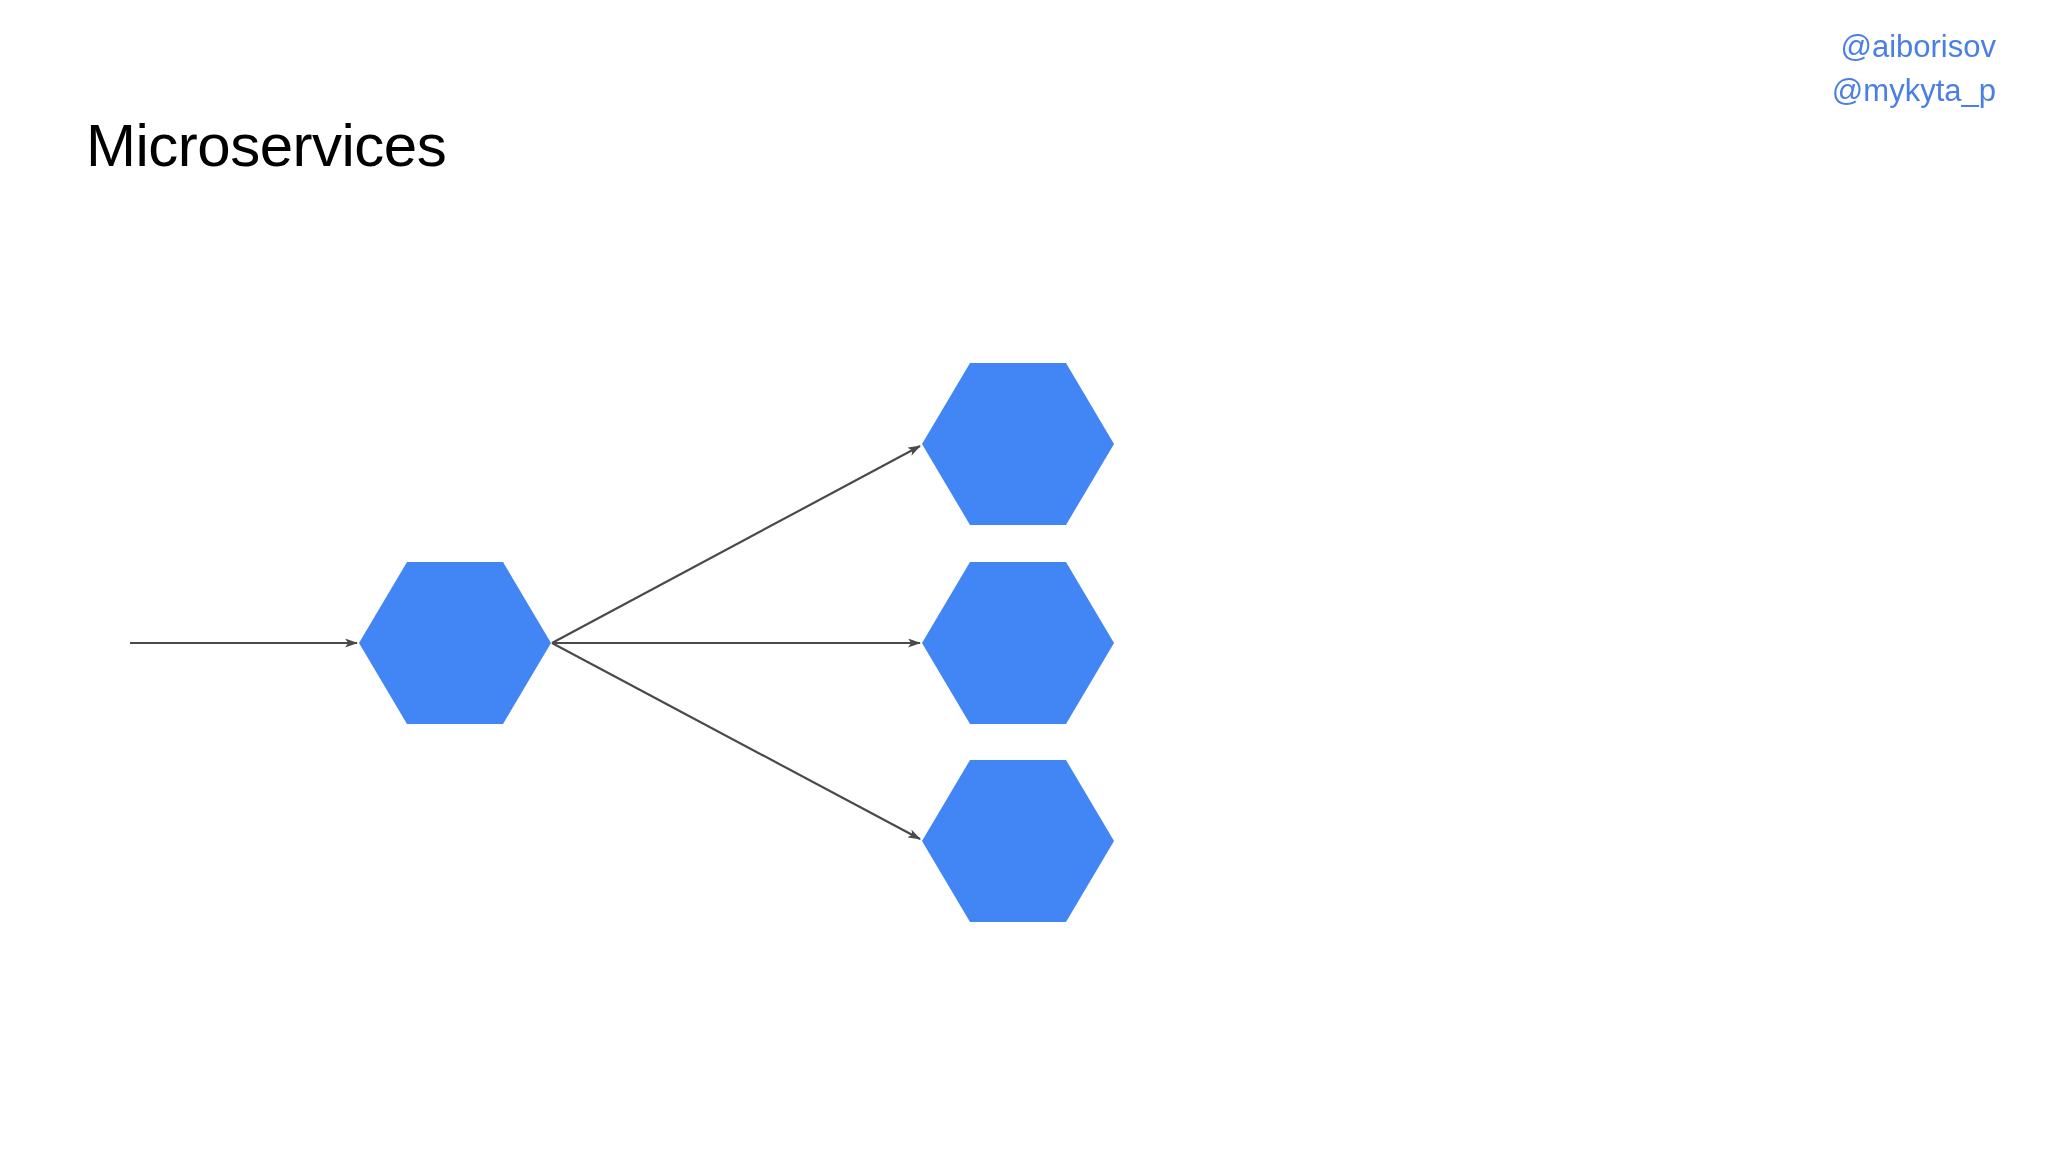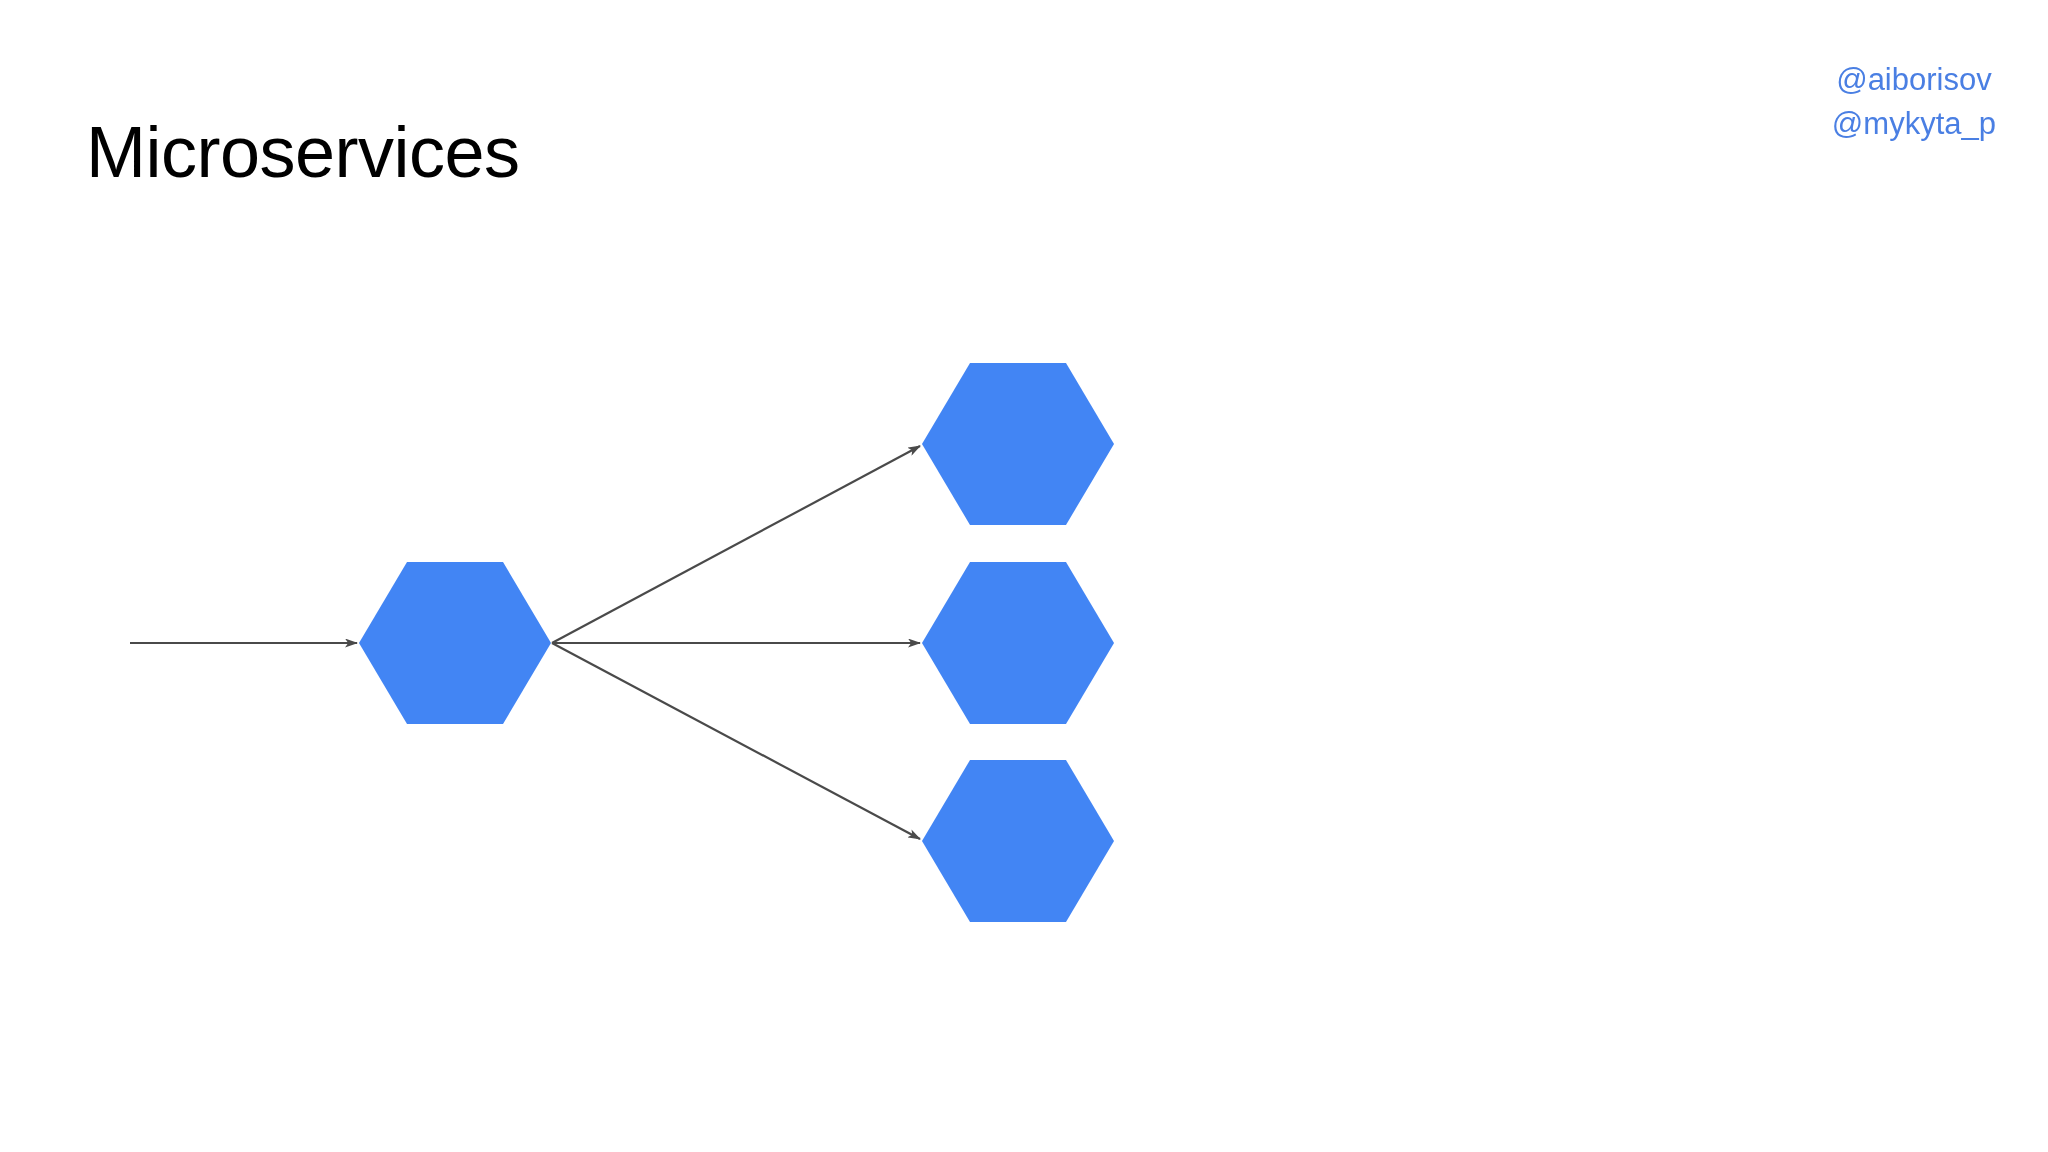--- a/index.html
+++ b/index.html
@@ -16,32 +16,32 @@
     width: 2048px;
     height: 1152px;
     background: #ffffff;
     overflow: hidden;
   }
   #slide-title {
     position: absolute;
     left: 86px;
     top: 116px;
     font-family: "Liberation Sans", sans-serif;
-    font-size: 72px;
+    font-size: 60px;
     font-weight: 400;
     line-height: 1.0;
     color: #000000;
     letter-spacing: -0.5px;
     white-space: nowrap;
   }
   #handles {
     position: absolute;
     right: 52px;
-    top: 58px;
-    text-align: center;
+    top: 25px;
+    text-align: right;
     font-family: "Liberation Sans", sans-serif;
     font-size: 31px;
     font-weight: 400;
     line-height: 1.42;
     color: #4a7fe3;
   }
   #handles .handle {
     display: block;
     white-space: nowrap;
   }

